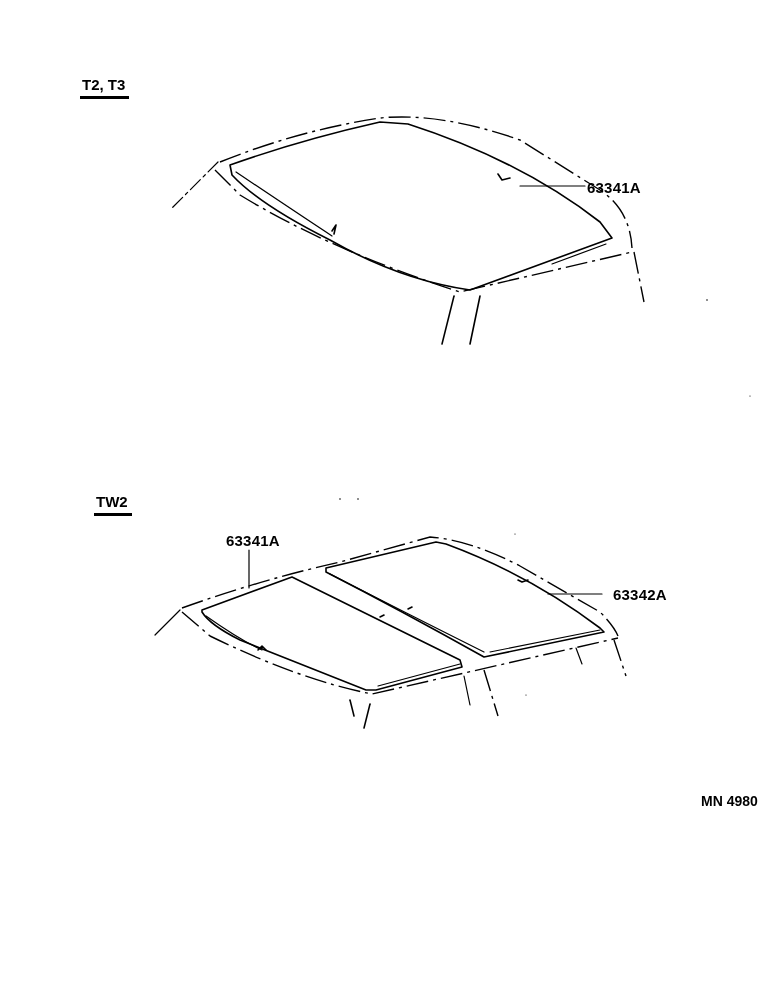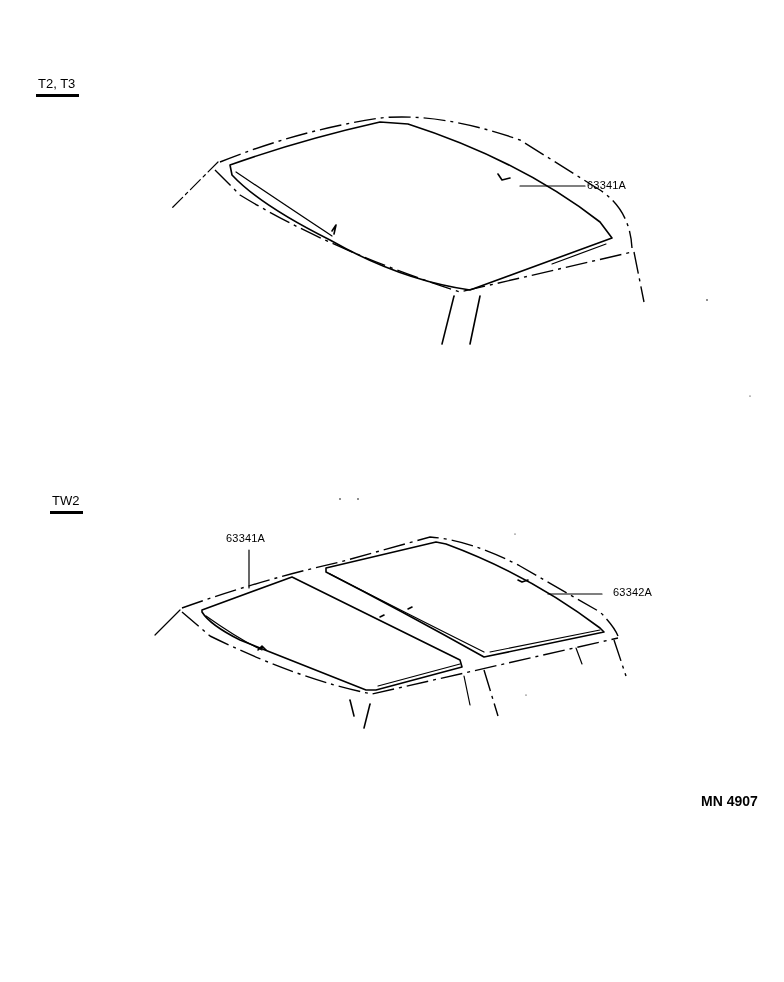--- a/index.html
+++ b/index.html
@@ -1,36 +1,36 @@
 <!DOCTYPE html>
 <html><head>
   <meta charset="utf-8">
   <style>
     html, body { margin: 0; padding: 0; background: #ffffff; }
     body { width: 784px; height: 982px; position: relative; overflow: hidden;
            font-family: "Liberation Sans", sans-serif; color: #000; }
-    .label { position: absolute; font-weight: normal; font-size: 11px; letter-spacing: 0.2px; }
-    .section-title { position: absolute; font-weight: normal; font-size: 13px;
-                     border-bottom: 3px solid #000; padding: 0 4px 3px 2px; }
+    .label { position: absolute; font-weight: bold; font-size: 15px; letter-spacing: 0.2px; }
+    .section-title { position: absolute; font-weight: bold; font-size: 15px;
+                     border-bottom: 3px solid #000; padding: 0 4px 3px 2px; margin-left: 44px; }
     .code { position: absolute; font-weight: bold; font-size: 14px; }
     svg { position: absolute; left: 0; top: 0; }
     .s { fill: none; stroke: #000; stroke-width: 1.6; stroke-linecap: round; stroke-linejoin: round; }
     .t { fill: none; stroke: #000; stroke-width: 1.2; stroke-linecap: round; }
     .d { fill: none; stroke: #000; stroke-width: 1.4; stroke-dasharray: 22 5 3 5; }
   </style>
 </head>
 <body>
 
 <div class="section-title" style="left:36px; top:76px;">T2, T3</div>
 <div class="section-title" style="left:50px; top:493px;">TW2</div>
 
 <div class="label" style="left:587px; top:179px;">63341A</div>
 <div class="label" style="left:226px; top:532px;">63341A</div>
 <div class="label" style="left:613px; top:586px;">63342A</div>
-<div class="code" style="left:701px; top:793px;">MN  4907</div>
+<div class="code" style="left:701px; top:793px;">MN  4980</div>
 
 <svg width="784" height="982" viewBox="0 0 784 982">
 
   <path class="d" d="M220,162 Q300,130 380,118 Q440,112 520,140 L600,190 Q630,210 632,248"></path>
   <path class="d" d="M215,170 L240,195 Q330,250 460,292 L632,252"></path>
 
   <path class="t" d="M218,162 L170,210" style="stroke-dasharray:14 4 3 4"></path>
   <path class="d" d="M634,252 L644,302"></path>
 
   <path class="s" d="M230,165 Q300,140 380,122 L408,124 Q520,160 600,222 L612,238 L470,290 Q400,280 330,240 Q260,205 232,175 Z"></path>

